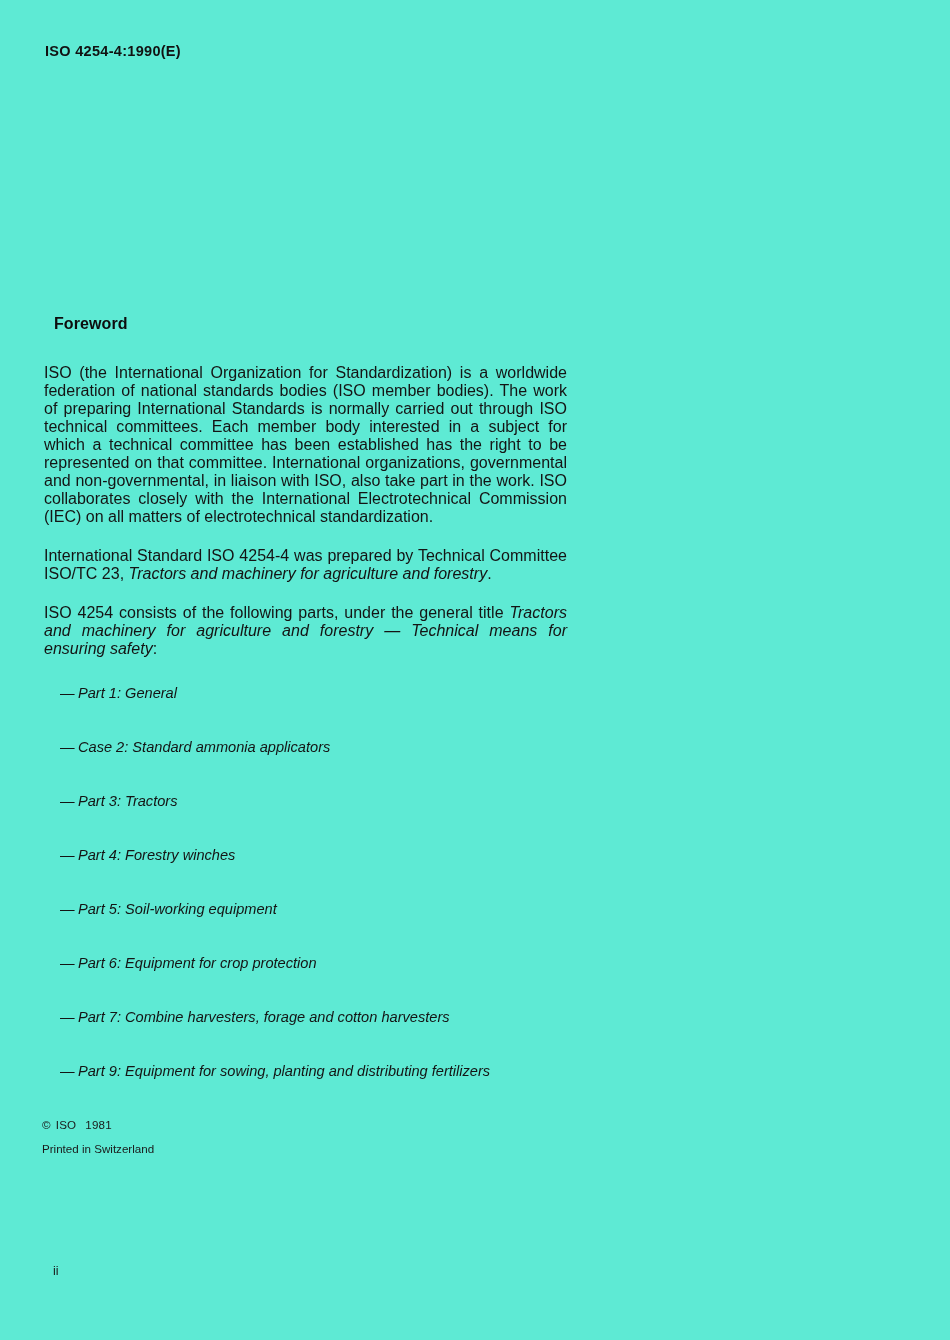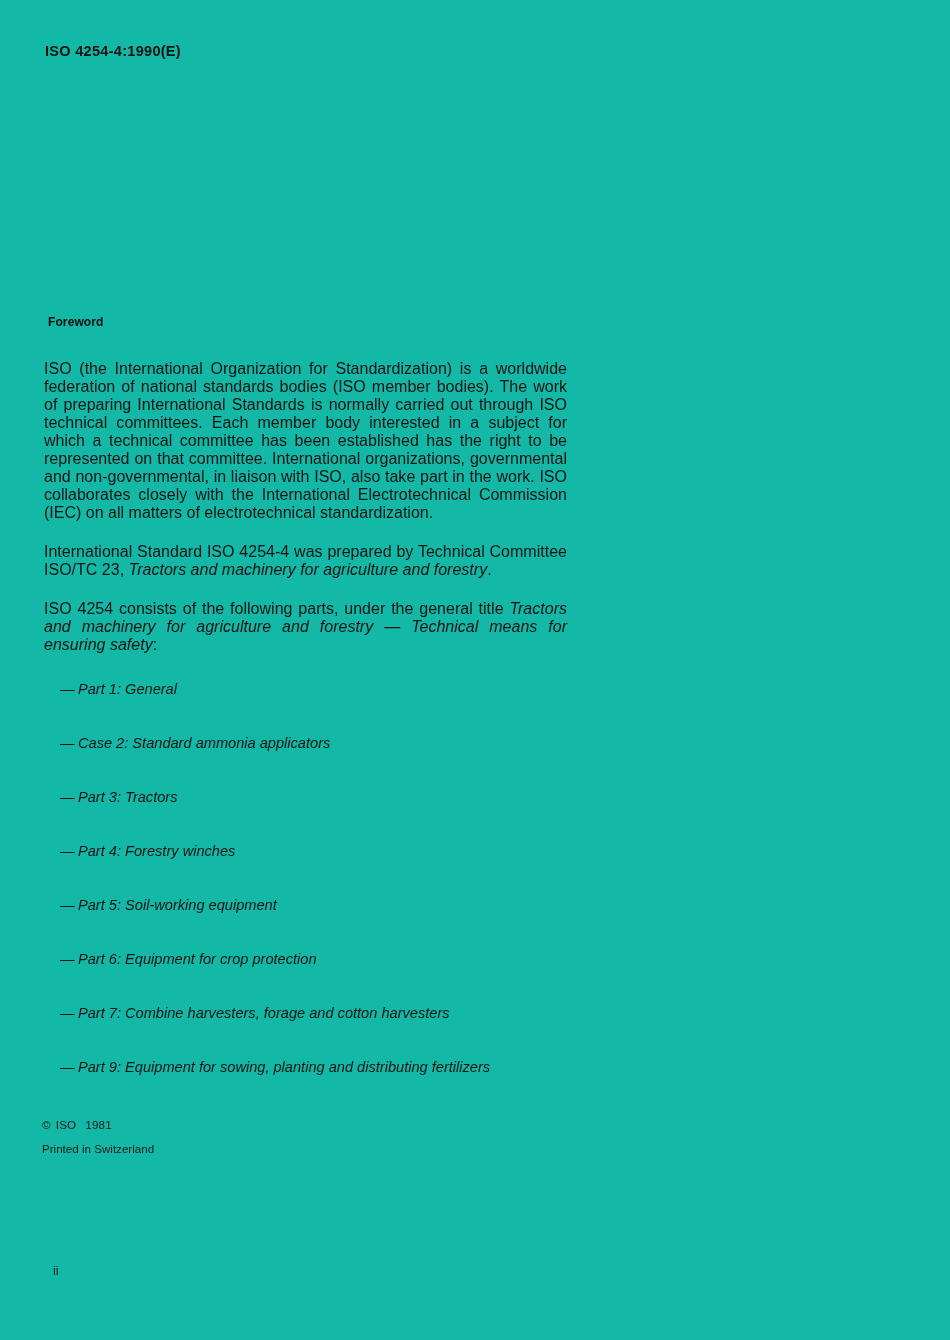--- a/index.html
+++ b/index.html
@@ -4,21 +4,21 @@
 <style>
   html, body {
     margin: 0;
     padding: 0;
     background: #ffffff;
   }
   .page {
     position: relative;
     width: 950px;
     height: 1340px;
-    background: #14b8a6;
+    background: #5eead4;
     overflow: hidden;
     font-family: "Liberation Sans", "DejaVu Sans", sans-serif;
     color: #0d0d0d;
     text-decoration: underline;
     -webkit-font-smoothing: antialiased;
   }
 
   
   .doc-header {
     position: absolute;
@@ -32,22 +32,22 @@
 
   
   .content {
     position: absolute;
     left: 44px;
     top: 315px;
     width: 538px;
   }
 
   h1.section-title {
-    margin: 0 0 31px 4px;
-    font-size: 12px;
+    margin: 0 0 31px 10px;
+    font-size: 16px;
     font-weight: bold;
     letter-spacing: 0.1px;
     color: #0d0d0d;
   }
 
   p.body-para {
     margin: 0 15px 21px 0;
     font-size: 16px;
     line-height: 18px;
     text-align: justify;

